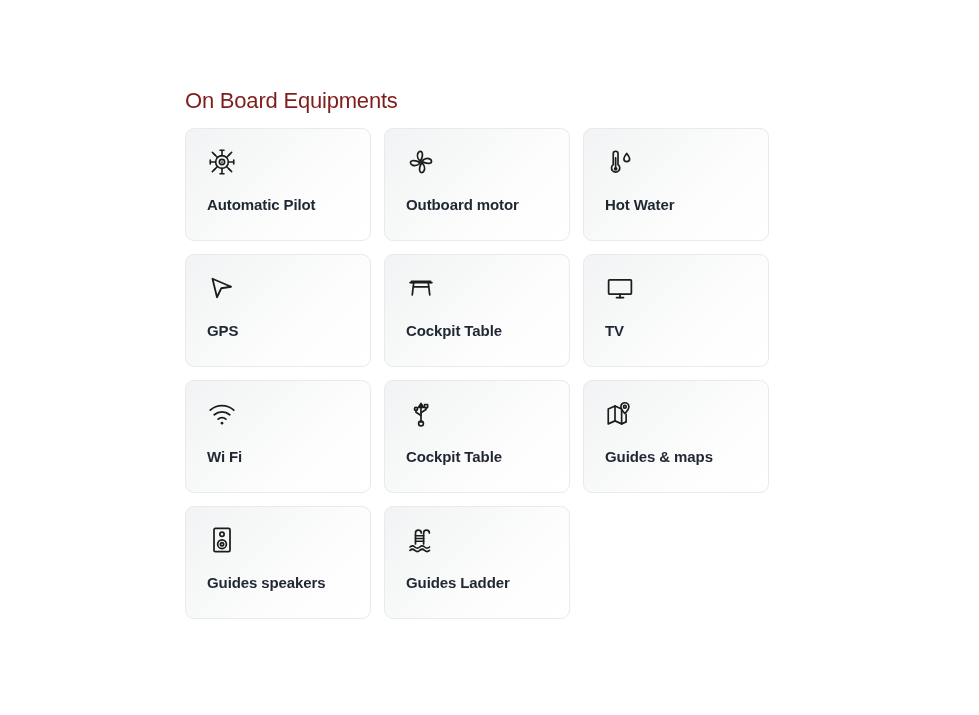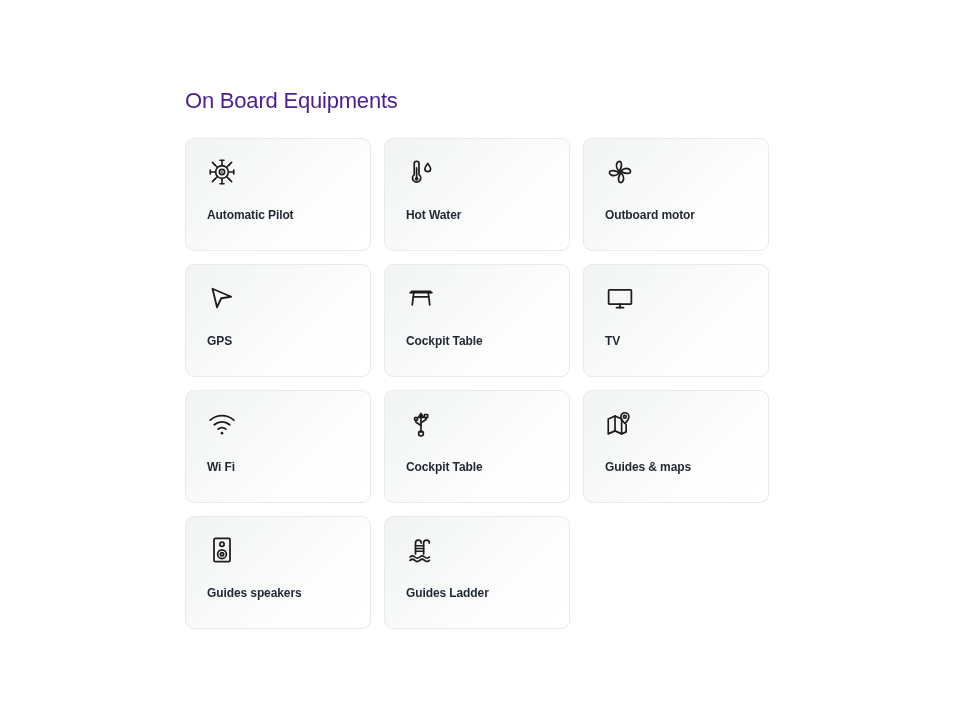--- a/index.html
+++ b/index.html
@@ -23,23 +23,23 @@
     position: absolute;
     left: 185px;
     top: 86px;
     width: 584px;
   }
 
   .section-title {
     font-size: 22px;
     font-weight: 400;
     letter-spacing: -0.2px;
-    color: #4c1d95;
+    color: #7f1d1d;
     line-height: 30px;
-    margin-bottom: 22px;
+    margin-bottom: 12px;
     white-space: nowrap;
   }
 
   .grid {
     display: grid;
     grid-template-columns: repeat(3, 186px);
     grid-auto-rows: 113px;
     column-gap: 13px;
     row-gap: 13px;
   }
@@ -66,21 +66,21 @@
   .card-icon svg {
     display: block;
     width: 30px;
     height: 30px;
   }
 
   .card-label {
     position: absolute;
     left: 21px;
     bottom: 27px;
-    font-size: 12px;
+    font-size: 15px;
     font-weight: 700;
     color: #1f2733;
     letter-spacing: -0.1px;
     line-height: 16px;
     white-space: nowrap;
   }
 </style>
 </head>
 <body>
 
@@ -102,40 +102,40 @@
             <path d="M10.4 2.6h3.2M10.4 21.4h3.2M2.6 10.4v3.2M21.4 10.4v3.2"></path>
             <path d="M4.3 4.3l2.3 2.3M19.7 4.3l-2.3 2.3M4.3 19.7l2.3-2.3M19.7 19.7l-2.3-2.3"></path>
           </svg>
         </span>
         <span class="card-label">Automatic Pilot</span>
       </div>
 
 
       <div class="card">
         <span class="card-icon">
+          <svg viewBox="0 0 24 24" fill="none" stroke="currentColor" stroke-width="1.4" stroke-linecap="round" stroke-linejoin="round">
+            <path d="M11.4 11.4C9.6 9.9 8.6 7.2 9.5 5.1c.8-1.9 3-2.1 3.5-.2.4 1.6-.2 4.2-1.6 6.5Z"></path>
+            <path d="M12.6 11.4c1.5-1.8 4.2-2.8 6.3-1.9 1.9.8 2.1 3 .2 3.5-1.6.4-4.2-.2-6.5-1.6Z"></path>
+            <path d="M12.6 12.6c1.8 1.5 2.8 4.2 1.9 6.3-.8 1.9-3 2.1-3.5.2-.4-1.6.2-4.2 1.6-6.5Z"></path>
+            <path d="M11.4 12.6c-1.5 1.8-4.2 2.8-6.3 1.9-1.9-.8-2.1-3-.2-3.5 1.6-.4 4.2.2 6.5 1.6Z"></path>
+          </svg>
+        </span>
+        <span class="card-label">Outboard motor</span>
+      </div>
+
+      <div class="card">
+        <span class="card-icon">
           <svg viewBox="0 0 24 24" fill="none" stroke="currentColor" stroke-width="1.35" stroke-linecap="round" stroke-linejoin="round">
             <path d="M10.4 14.1V5.3a1.9 1.9 0 0 0-3.8 0v8.8a3.3 3.3 0 1 0 3.8 0Z"></path>
             <path d="M8.5 8.6v7.6"></path>
             <circle cx="8.5" cy="17.4" r="1.5" fill="currentColor" stroke="none"></circle>
             <path d="M17.4 5.2c1 1.3 2.3 2.9 2.3 4.2a2.3 2.3 0 1 1-4.6 0c0-1.3 1.3-2.9 2.3-4.2Z"></path>
           </svg>
         </span>
         <span class="card-label">Hot Water</span>
-      </div>
-
-      <div class="card">
-        <span class="card-icon">
-          <svg viewBox="0 0 24 24" fill="none" stroke="currentColor" stroke-width="1.4" stroke-linecap="round" stroke-linejoin="round">
-            <path d="M11.4 11.4C9.6 9.9 8.6 7.2 9.5 5.1c.8-1.9 3-2.1 3.5-.2.4 1.6-.2 4.2-1.6 6.5Z"></path>
-            <path d="M12.6 11.4c1.5-1.8 4.2-2.8 6.3-1.9 1.9.8 2.1 3 .2 3.5-1.6.4-4.2-.2-6.5-1.6Z"></path>
-            <path d="M12.6 12.6c1.8 1.5 2.8 4.2 1.9 6.3-.8 1.9-3 2.1-3.5.2-.4-1.6.2-4.2 1.6-6.5Z"></path>
-            <path d="M11.4 12.6c-1.5 1.8-4.2 2.8-6.3 1.9-1.9-.8-2.1-3-.2-3.5 1.6-.4 4.2.2 6.5 1.6Z"></path>
-          </svg>
-        </span>
-        <span class="card-label">Outboard motor</span>
       </div>
 
       <div class="card">
         <span class="card-icon">
           <svg viewBox="0 0 24 24" fill="none" stroke="currentColor" stroke-width="1.45" stroke-linecap="round" stroke-linejoin="round">
             <path d="M4.4 4.6 L19.3 11.0 L11.4 12.2 L8.0 19.4 Z"></path>
           </svg>
         </span>
         <span class="card-label">GPS</span>
       </div>

